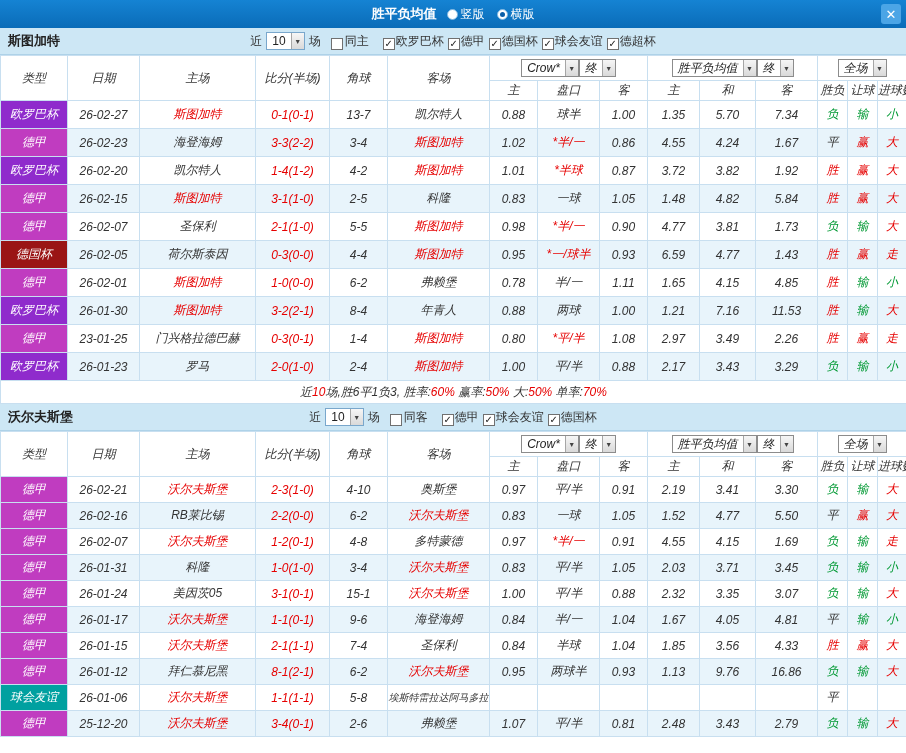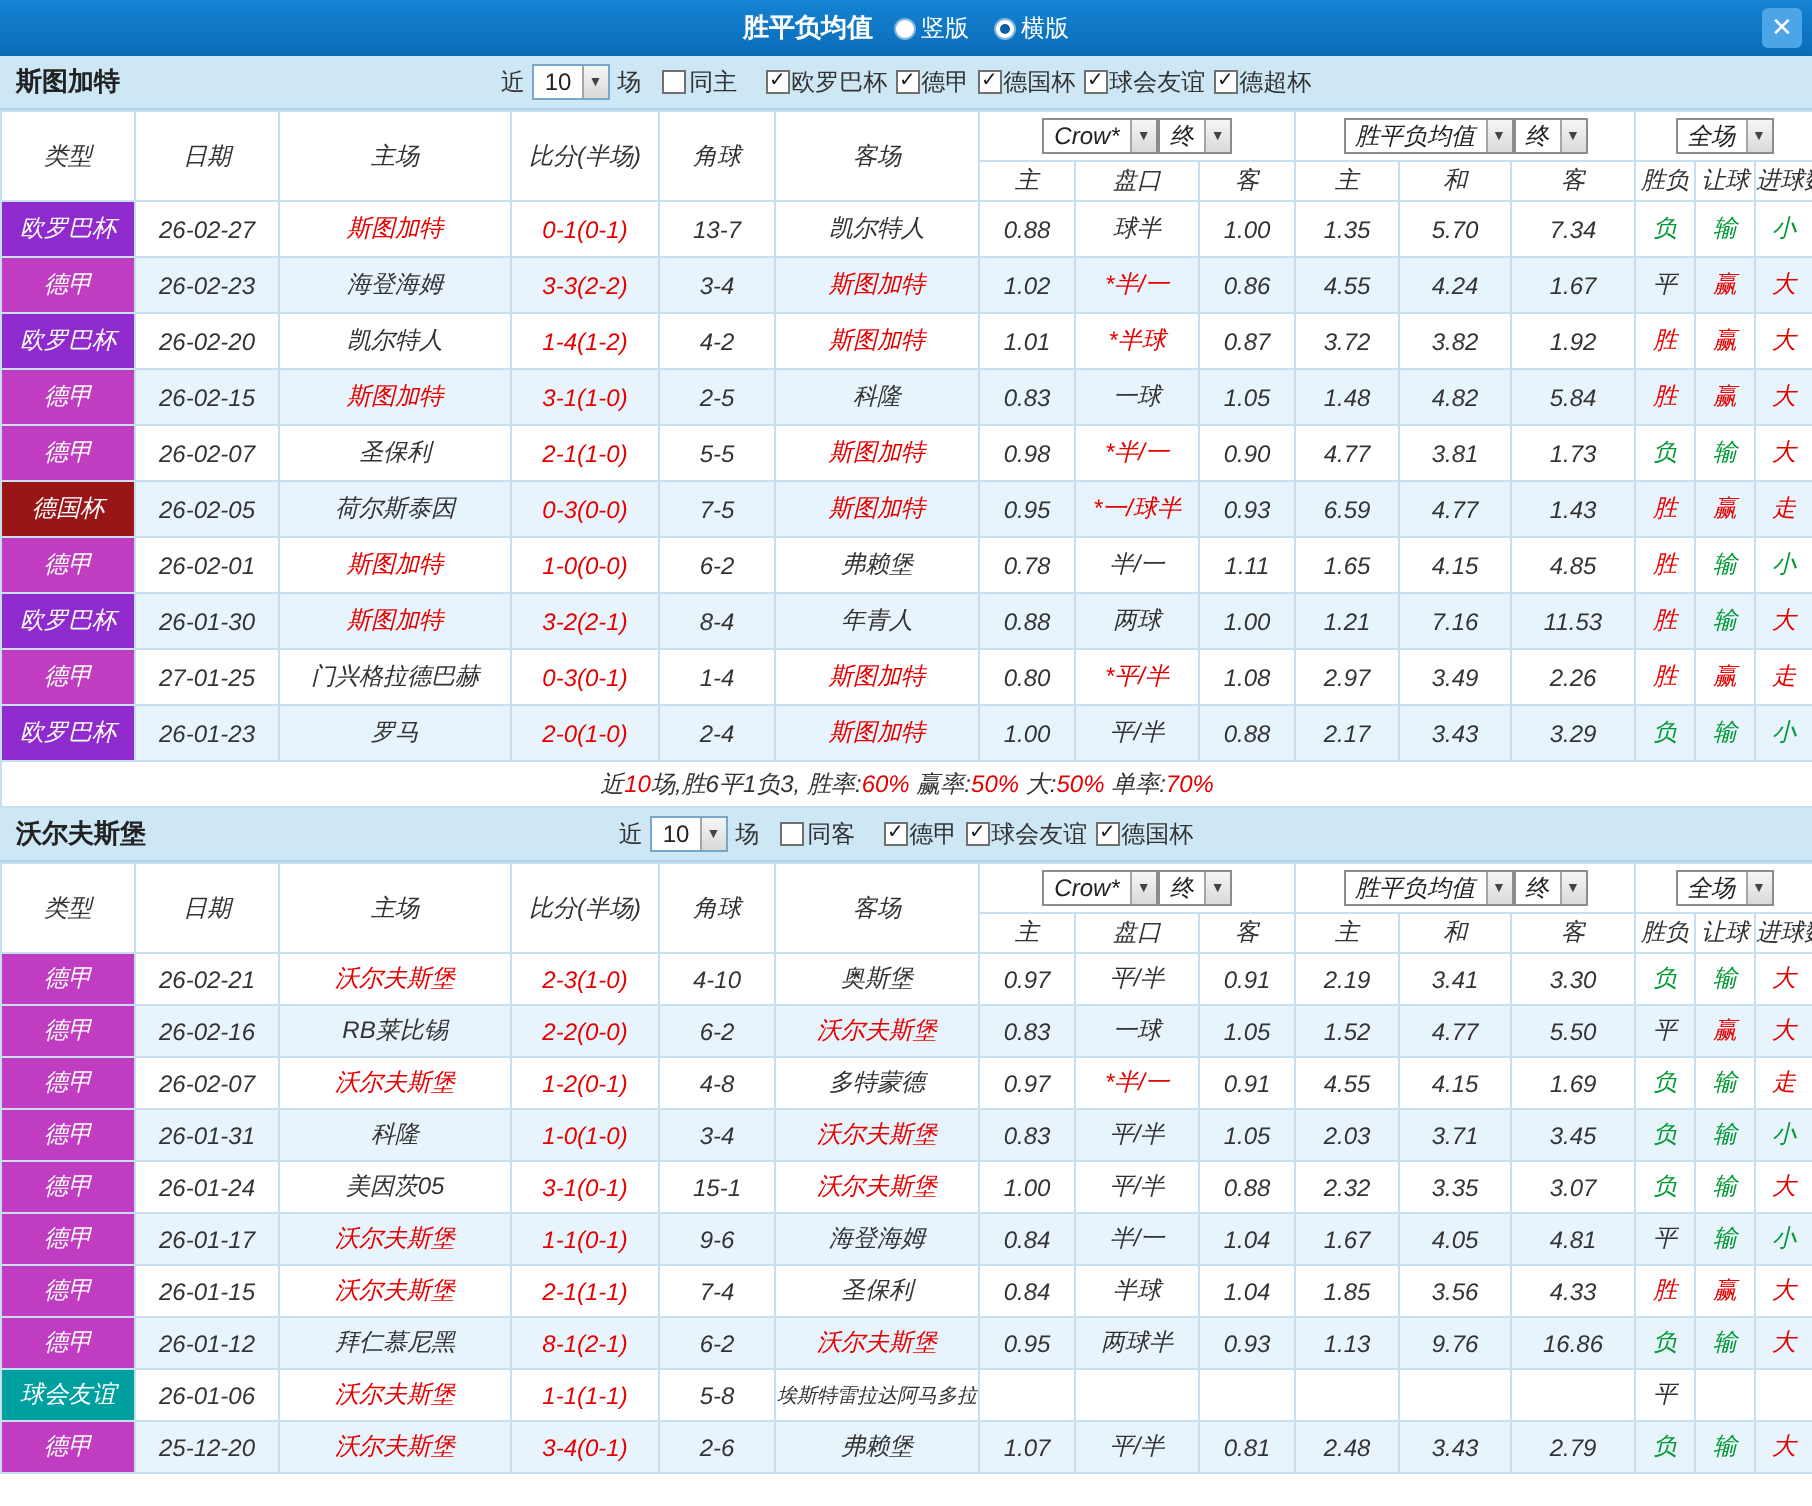--- a/index.html
+++ b/index.html
@@ -62,21 +62,21 @@
     width: 13px; display: flex; align-items: center; justify-content: center;
     font-size: 7px; color: #444;
     background: linear-gradient(#f6f6f6, #d9d9d9);
     border-left: 1px solid #a6a6a6;
   }
   .cb {
     width: 12px; height: 12px; border: 1px solid #707070; background: #fff;
     display: inline-flex; align-items: center; justify-content: center;
     font-size: 10px; line-height: 10px; color: #1a1a1a; cursor: pointer;
   }
-  .cbgroup { display: inline-flex; align-items: center; gap: 2px; margin-left: 6px; }
+  .cbgroup { display: inline-flex; align-items: flex-end; gap: 2px; margin-left: 6px; }
   .leagues { gap: 0; }
   .leagues .cb { margin-left: 4px; margin-right: 1px; }
   .flabel { color: #333; }
   
   table.match-table { width: 906px; border-collapse: collapse; table-layout: fixed; background: #fff; font-style: italic; }
   .match-table th, .match-table td {
     border: 1px solid #c8dff0;
     text-align: center; vertical-align: middle;
     overflow: hidden; white-space: nowrap;
     font-weight: normal; font-size: 12px; padding: 0;
@@ -305,21 +305,21 @@
             <td>1.73</td>
             <td class="green">负</td>
             <td class="green">输</td>
             <td class="red">大</td>
           </tr>
           <tr class="alt">
             <td class="type" style="background: rgb(154, 21, 21);">德国杯</td>
             <td>26-02-05</td>
             <td>荷尔斯泰因</td>
             <td class="red">0-3(0-0)</td>
-            <td>7-5</td>
+            <td>4-4</td>
             <td class="red">斯图加特</td>
             <td>0.95</td>
             <td class="red">*一/球半</td>
             <td>0.93</td>
             <td>6.59</td>
             <td>4.77</td>
             <td>1.43</td>
             <td class="red">胜</td>
             <td class="red">赢</td>
             <td class="red">走</td>
@@ -353,21 +353,21 @@
             <td>1.00</td>
             <td>1.21</td>
             <td>7.16</td>
             <td>11.53</td>
             <td class="red">胜</td>
             <td class="green">输</td>
             <td class="red">大</td>
           </tr>
           <tr>
             <td class="type" style="background: rgb(192, 60, 192);">德甲</td>
-            <td>27-01-25</td>
+            <td>23-01-25</td>
             <td>门兴格拉德巴赫</td>
             <td class="red">0-3(0-1)</td>
             <td>1-4</td>
             <td class="red">斯图加特</td>
             <td>0.80</td>
             <td class="red">*平/半</td>
             <td>1.08</td>
             <td>2.97</td>
             <td>3.49</td>
             <td>2.26</td>

